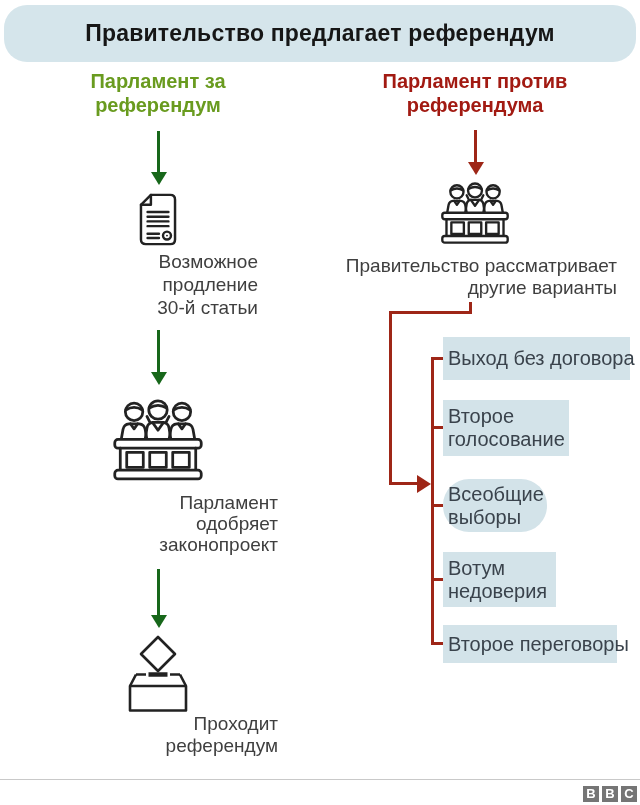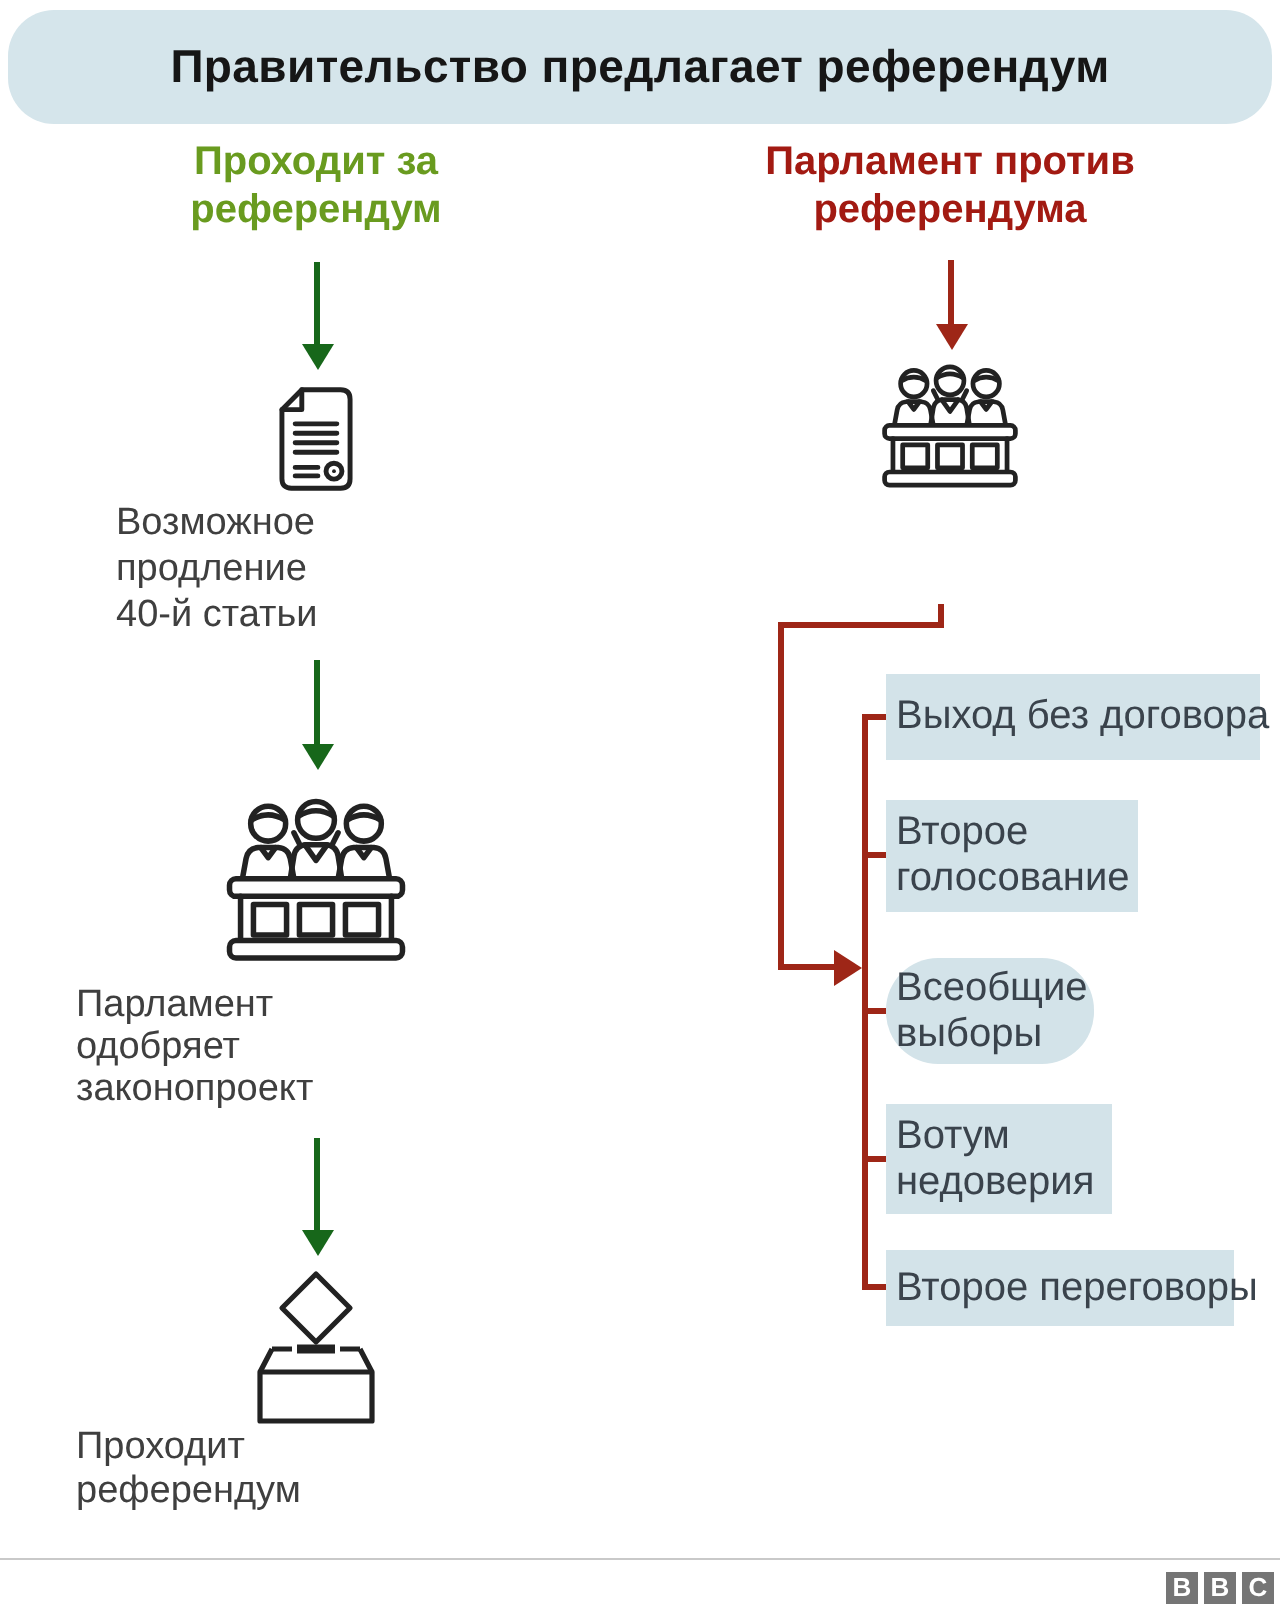--- a/index.html
+++ b/index.html
@@ -38,21 +38,21 @@
   #garrow3 { left:157px; top:569px; height:46px; }
   #rarrow1 { left:474px; top:130px; height:32px; }
   
   .icon { position:absolute; }
   #doc-icon    { left:139px; top:193px; width:38px; height:53px; }
   #parl-left   { left:112px; top:396px; width:92px; height:85px; }
   #parl-right  { left:440px; top:180px; width:70px; height:64px; }
   #ballot-icon { left:122px; top:634px; width:72px; height:78px; }
   .icon svg { display:block; width:100%; height:100%; }
   
-  .caption { position:absolute; text-align:left; color:#3f3f3f; font-size:19px; }
+  .caption { position:absolute; text-align:right; color:#3f3f3f; font-size:19px; }
   #cap-article   { left:58px;  top:250px; width:200px; line-height:23px; }
   #cap-approve   { left:38px;  top:492px; width:240px; line-height:21px; }
   #cap-refer     { left:38px;  top:713px; width:240px; line-height:22px; }
   #cap-consider  { left:327px; top:255px; width:290px; line-height:22px; }
   
   .rline { position:absolute; background:var(--red-arrow,#9e2617); }
   #seg-stub   { left:469px; top:302px; width:3px;  height:12px; }
   #seg-top    { left:389px; top:311px; width:83px; height:3px; }
   #seg-down   { left:389px; top:311px; width:3px;  height:174px; }
   #seg-bottom { left:389px; top:482px; width:29px; height:3px; }
@@ -87,21 +87,21 @@
 </head>
 <body>
 
 <div id="stage">
 
   <div class="title-bar">
     <span class="t">Правительство предлагает референдум</span>
   </div>
 
   <div class="col-header green">
-    <div>Проходит за</div>
+    <div>Парламент за</div>
     <div>референдум</div>
   </div>
   <div class="col-header red">
     <div>Парламент против</div>
     <div>референдума</div>
   </div>
 
   <div class="varrow g" id="garrow1"></div>
   <div class="varrow g" id="garrow2"></div>
   <div class="varrow g" id="garrow3"></div>
@@ -115,21 +115,21 @@
       <path d="M9,20 H31 M9,25 H31 M9,30 H31 M9,35 H31"></path>
       <path d="M9,43 H21 M9,47.5 H21"></path>
       <circle cx="29.5" cy="45" r="4.2"></circle>
       <circle cx="29.5" cy="45" r="1" fill="#222" stroke="none"></circle>
     </svg>
   </div>
 
   <div class="caption" id="cap-article">
     <div>Возможное</div>
     <div>продление</div>
-    <div>40-й статьи</div>
+    <div>30-й статьи</div>
   </div>
 
   <div class="icon" id="parl-left">
     <svg viewBox="0 0 100 92" fill="none" stroke="#222" stroke-width="3" stroke-linecap="round" stroke-linejoin="round">
       <circle cx="24" cy="17" r="9.5"></circle>
       <path d="M15,15 Q24,9.5 33,15"></path>
       <path d="M10,47 L12,36 Q13,30.5 18.5,30 L29.5,30 Q35,30.5 36,36 L38,47"></path>
       <path d="M20,30 L24,35.5 L28,30"></path>
       <circle cx="76" cy="17" r="9.5"></circle>
       <path d="M67,15 Q76,9.5 85,15"></path>
@@ -187,20 +187,24 @@
       <path d="M44,28.5 L50,37 L56,28.5"></path>
       <rect x="3" y="47" width="94" height="9.5" rx="3.5" fill="#fff"></rect>
       <path d="M9,56.5 L9,80.5 M91,56.5 L91,80.5"></path>
       <rect x="16" y="61" width="18" height="16.5"></rect>
       <rect x="41" y="61" width="18" height="16.5"></rect>
       <rect x="66" y="61" width="18" height="16.5"></rect>
       <rect x="3" y="80.5" width="94" height="9.5" rx="3.5" fill="#fff"></rect>
     </svg>
   </div>
 
+  <div class="caption" id="cap-consider">
+    <div>Правительство рассматривает</div>
+    <div>другие варианты</div>
+  </div>
 
   <div class="rline" id="seg-stub"></div>
   <div class="rline" id="seg-top"></div>
   <div class="rline" id="seg-down"></div>
   <div class="rline" id="seg-bottom"></div>
   <div id="rhead"></div>
 
   <div class="rline" id="bracket"></div>
   <div class="tick" id="tick1"></div>
   <div class="tick" id="tick2"></div>

